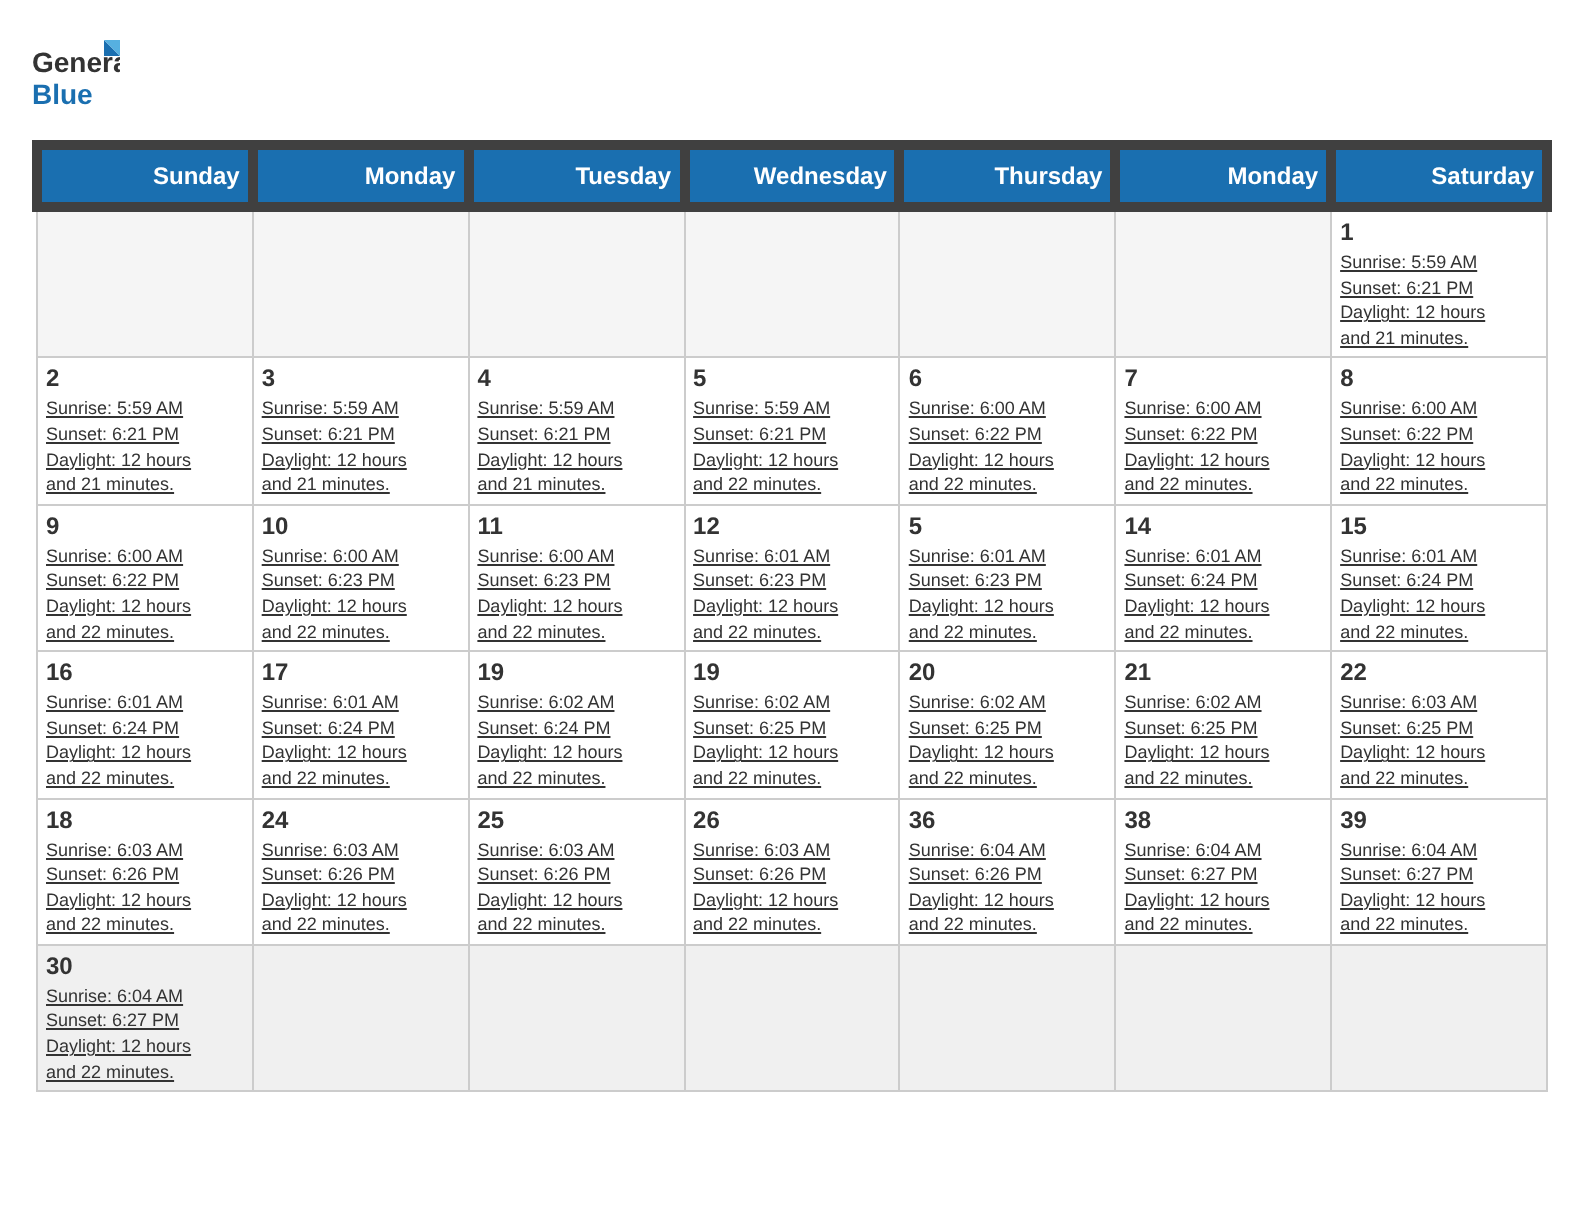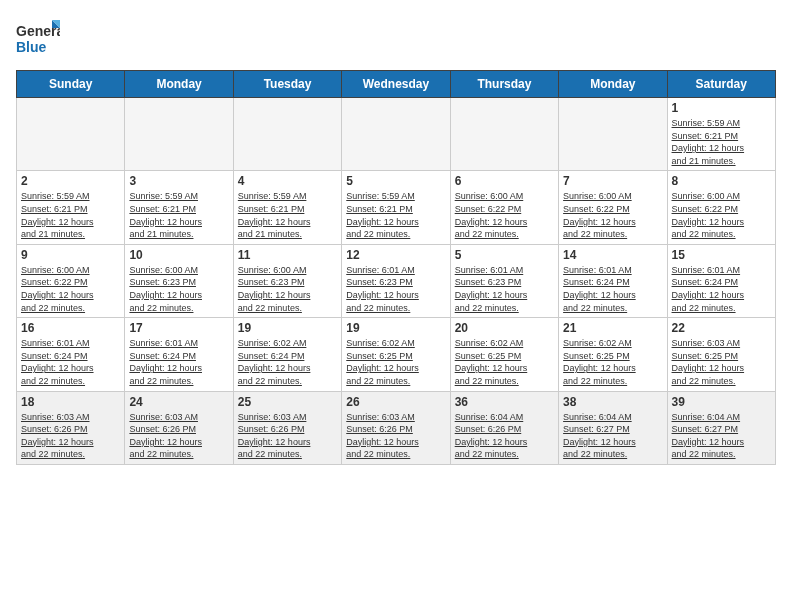--- a/index.html
+++ b/index.html
@@ -37,22 +37,22 @@
       width: 100%;
       border-collapse: collapse;
       table-layout: fixed;
     }
     thead th {
       background: #1a6fb0;
       color: #fff;
       font-size: 12px;
       font-weight: bold;
       padding: 6px 4px;
-      text-align: center;
-      border: 1px solid #404040;
+      text-align: right;
+      border: 5px solid #404040;
     }
     tbody td {
       border: 1px solid #ccc;
       vertical-align: top;
       padding: 3px 4px;
       font-size: 9.5px;
       color: #333;
       height: 72px;
       background: #fff;
     }
@@ -237,14 +237,26 @@
         </td>
         <td>
           <span class="day-num">38</span>
           <div class="day-info">Sunrise: 6:04 AM<br>Sunset: 6:27 PM<br>Daylight: 12 hours<br>and 22 minutes.</div>
         </td>
         <td>
           <span class="day-num">39</span>
           <div class="day-info">Sunrise: 6:04 AM<br>Sunset: 6:27 PM<br>Daylight: 12 hours<br>and 22 minutes.</div>
         </td>
       </tr>
+      <tr class="last-row">
+        <td>
+          <span class="day-num">30</span>
+          <div class="day-info">Sunrise: 6:04 AM<br>Sunset: 6:27 PM<br>Daylight: 12 hours<br>and 22 minutes.</div>
+        </td>
+        <td class="empty"></td>
+        <td class="empty"></td>
+        <td class="empty"></td>
+        <td class="empty"></td>
+        <td class="empty"></td>
+        <td class="empty"></td>
+      </tr>
     </tbody>
 </table>
 
 </body></html>

